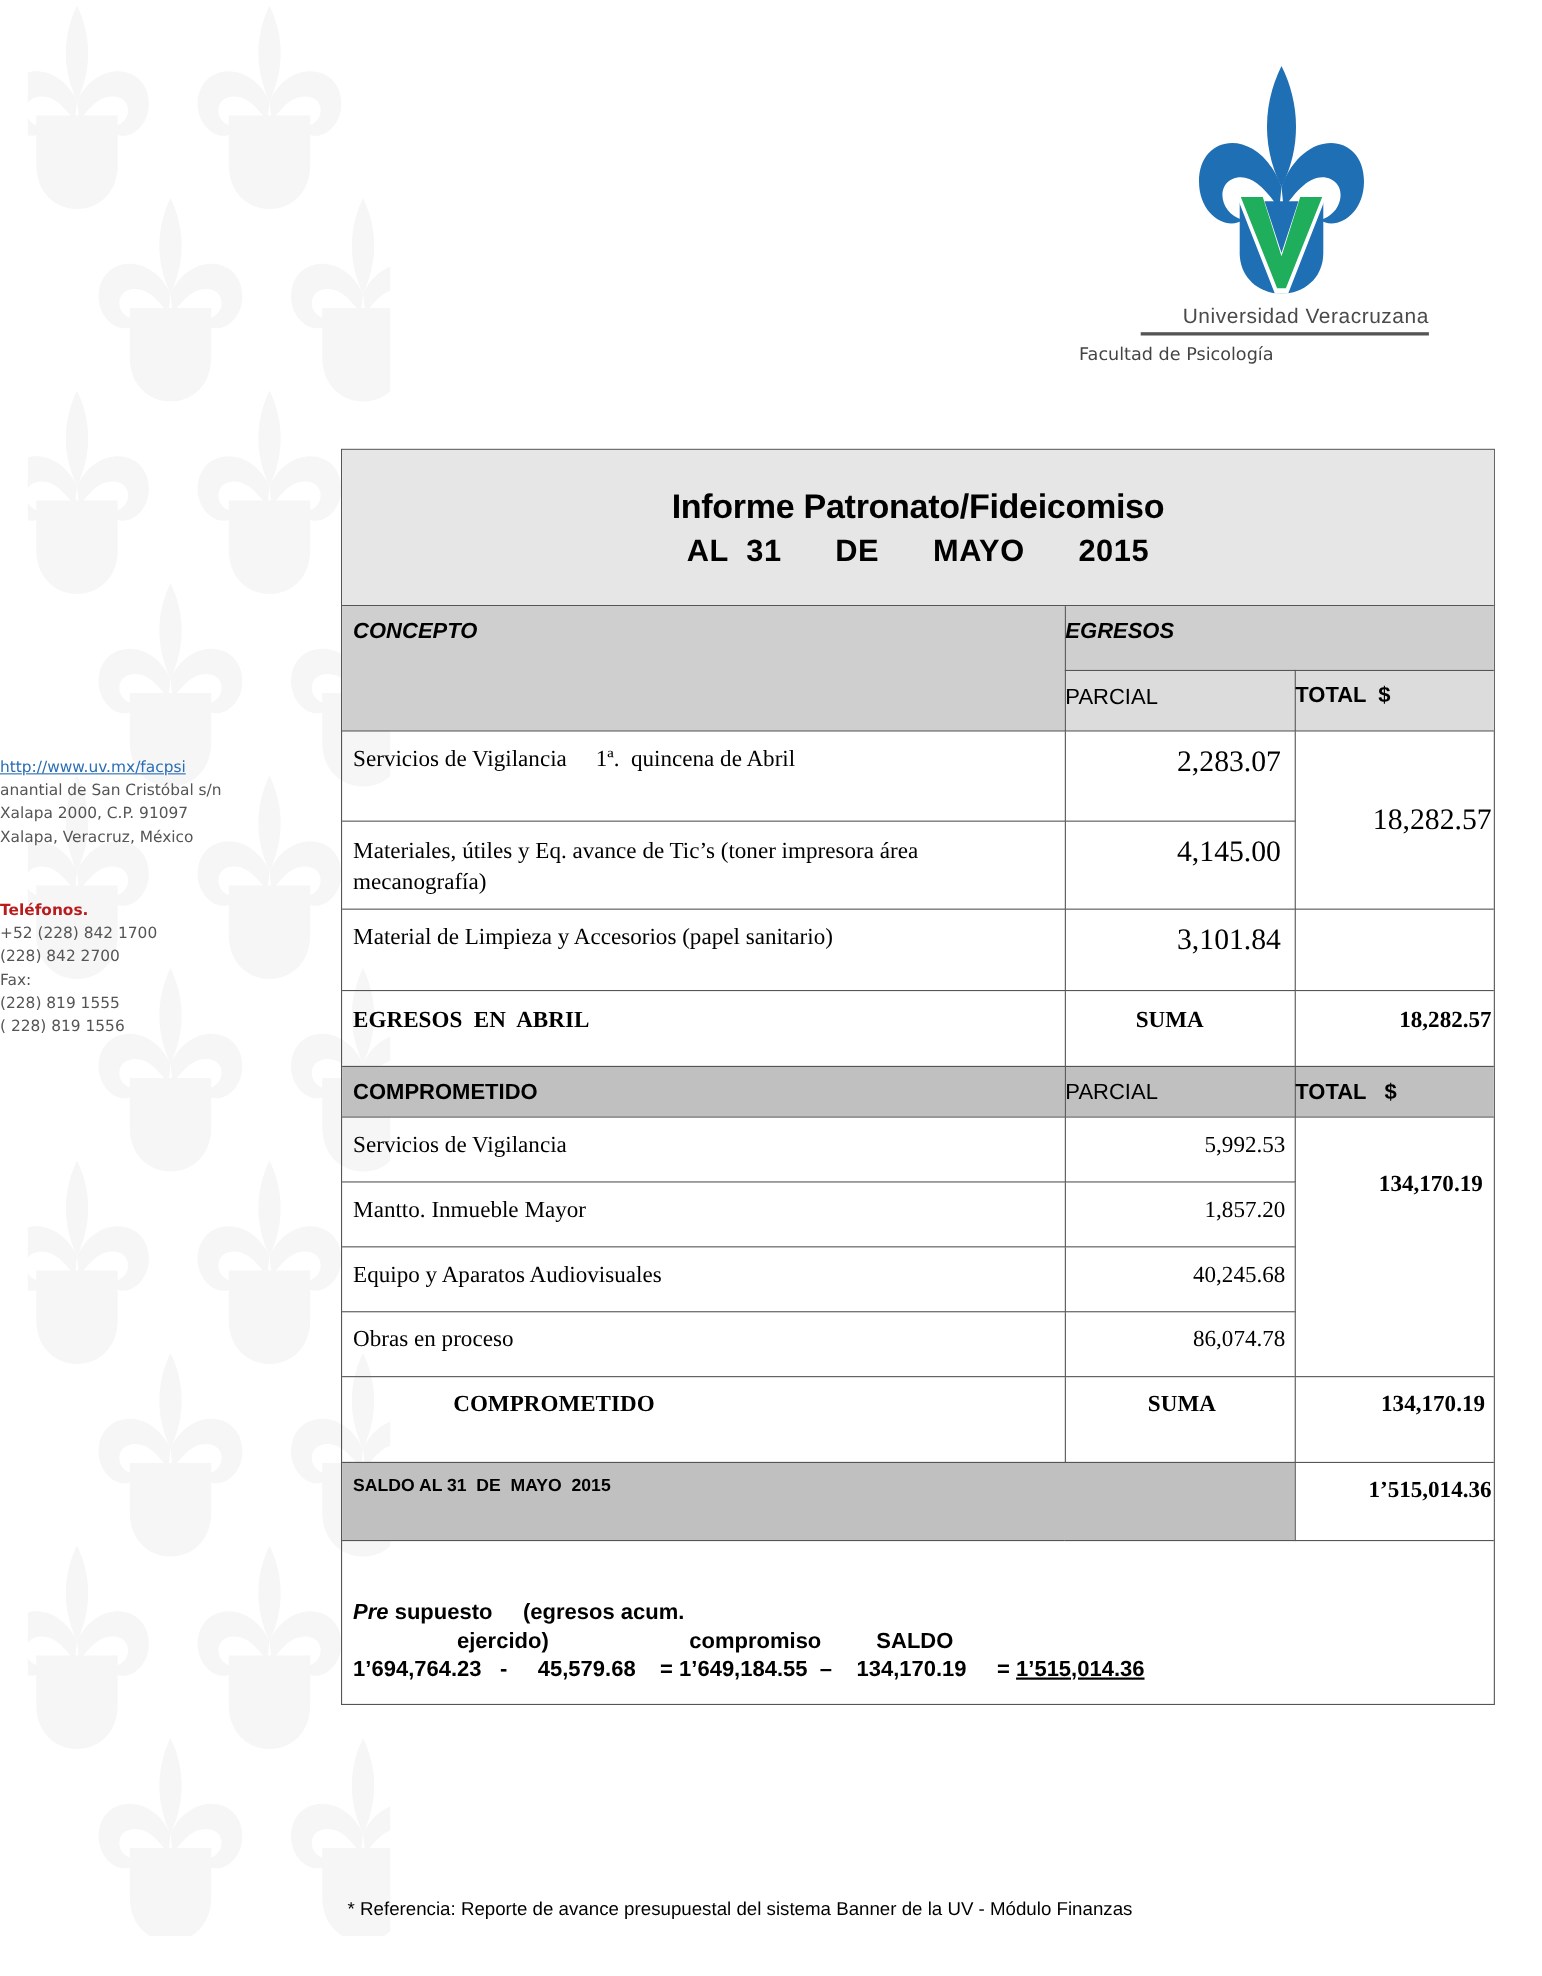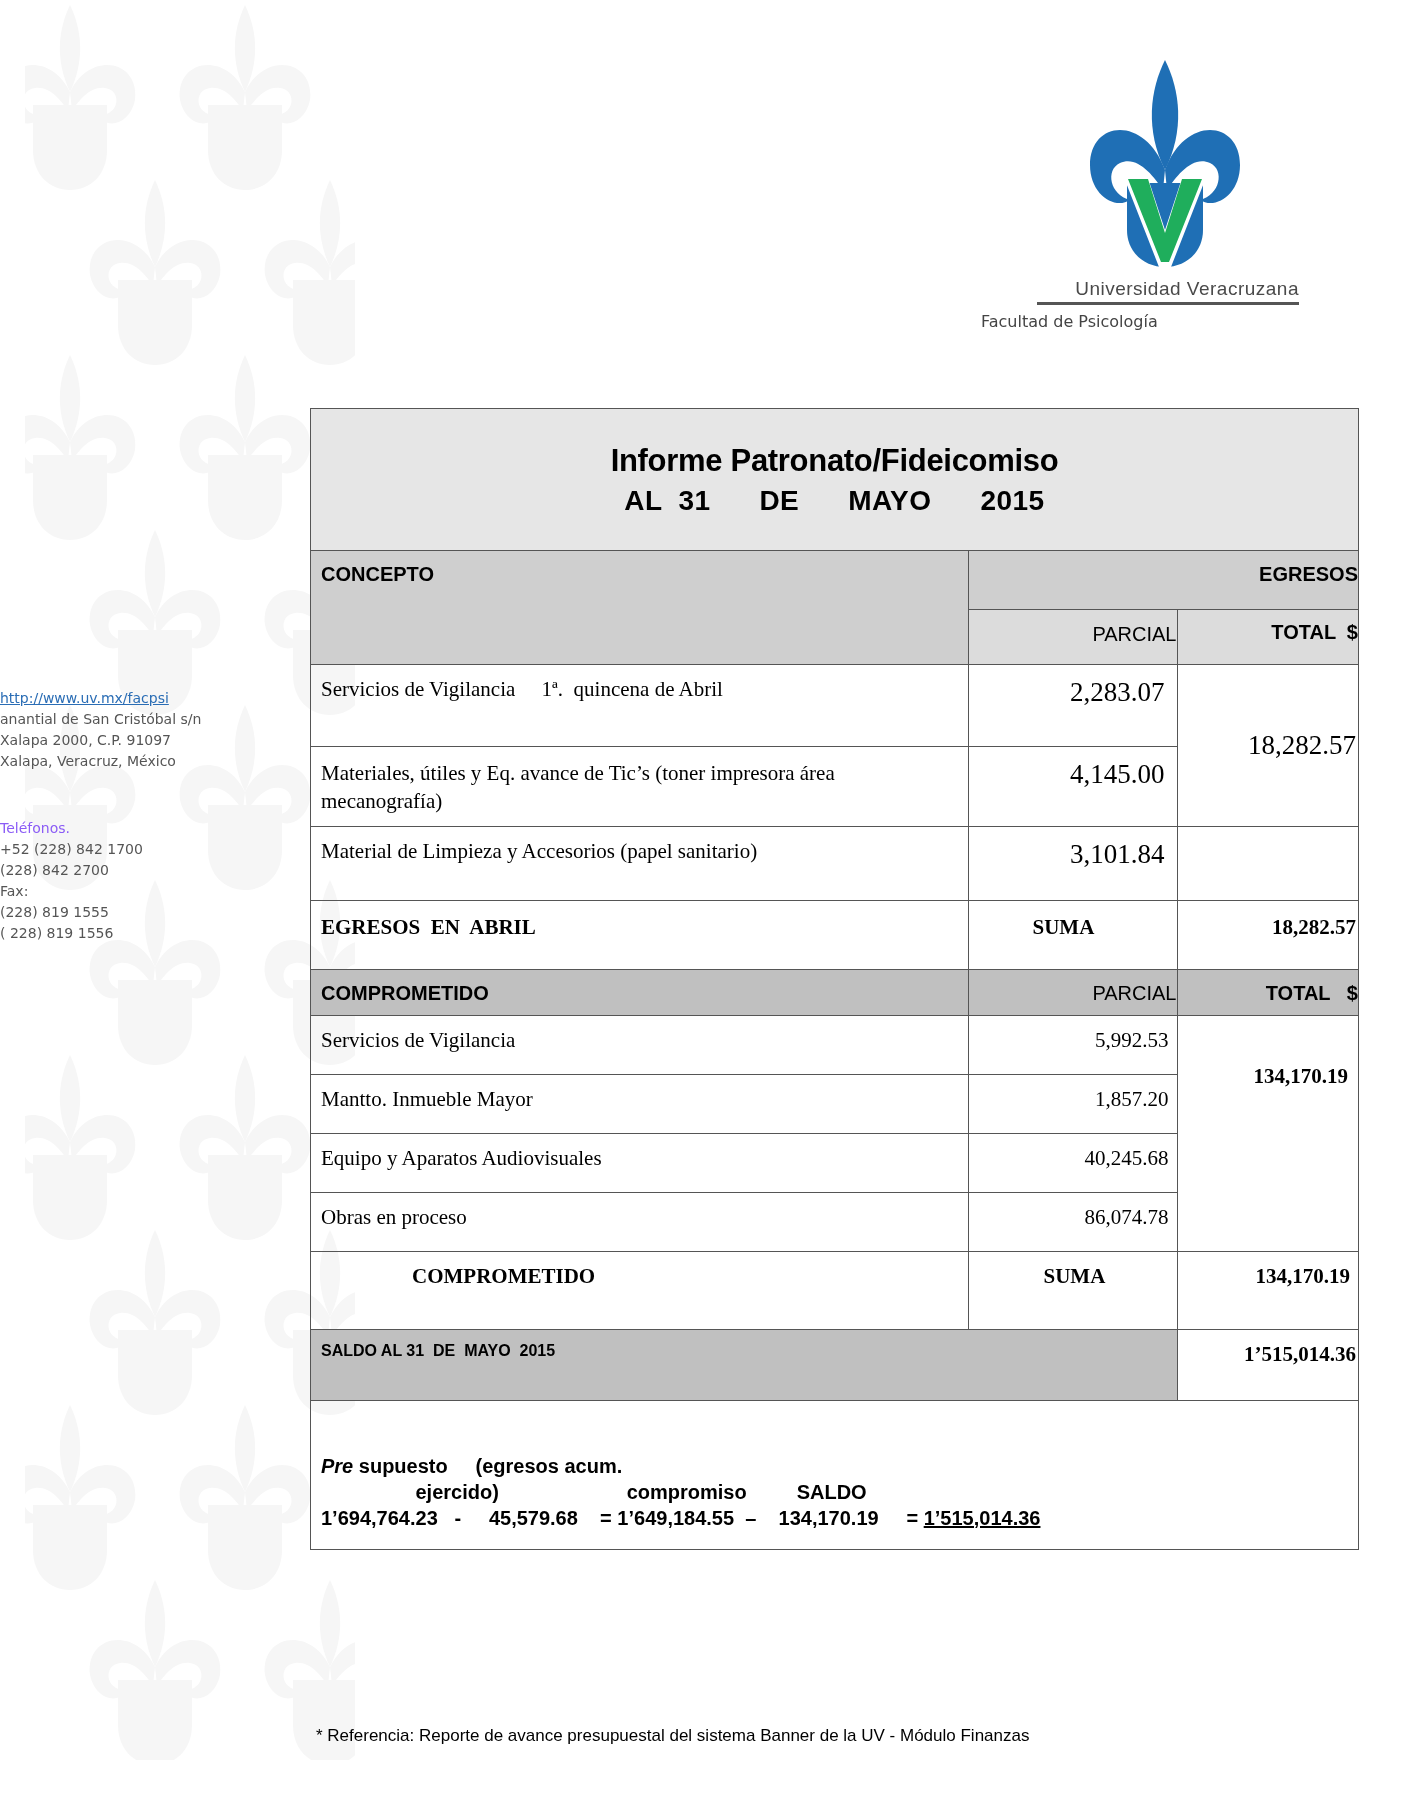--- a/index.html
+++ b/index.html
@@ -24,48 +24,48 @@
     font-family: "DejaVu Sans", sans-serif; font-size: 16px; color: #444;
   }
 
   .contact {
     position: absolute; left: 0; top: 688px; width: 264px; 
     font-family: "DejaVu Sans", sans-serif; font-size: 14px; color: #555; line-height: 21px;
     overflow: hidden; white-space: nowrap;
   }
   .contact .url { color: #2a6db5; text-decoration: underline; }
   .contact .gap { height: 46px; }
-  .contact .tel { font-weight: normal; color: #8b5cf6; }
+  .contact .tel { font-weight: bold; color: #b91c1c; }
   .contact .line { padding-right: 0; }
 
   .report {
     position: absolute; left: 310px; top: 408px; width: 1049px;
     border: 1.5px solid #555; box-sizing: border-box;
   }
   .report .title-block {
     height: 142px; background: #e6e6e6; border-bottom: 1.5px solid #555;
     text-align: center; box-sizing: border-box; padding-top: 34px;
   }
   .title-1 { font-size: 31px; font-weight: bold; letter-spacing: -0.3px; }
   .title-2 { font-size: 28px; font-weight: bold; margin-top: 6px; word-spacing: 8px; letter-spacing: 0.5px; }
 
   table { border-collapse: collapse; width: 100%; table-layout: fixed; }
   td { border: 1.5px solid #555; vertical-align: top; padding: 0; }
-  table tr:first-child td { border-top: none; }
+  table tr:first-child td { border-top: none; font-style: italic; }
   table td:first-child { border-left: none; }
   table td:last-child { border-right: none; }
 
   .hdr { background: #cfcfcf; font-weight: bold; font-size: 20px; }
   .hdr2 { background: #dcdcdc; }
   .gray { background: #c0c0c0; }
   .serif { font-family: "Liberation Serif", serif; font-size: 21px; }
   .num { text-align: right; padding-right: 12px; }
   .cell-pad { padding: 12px 10px 0 10px; }
   .bold { font-weight: bold; }
-  .center { text-align: right; }
+  .center { text-align: left; }
 
   .formula {
     font-size: 20px; font-weight: bold; padding: 12px 10px 0 10px; height: 108px; box-sizing: border-box;
     line-height: 26px; white-space: pre; margin-top: 40px;
   }
   .formula .it { font-style: italic; }
   .formula .u { text-decoration: underline; }
 
   .footnote {
     position: absolute; left: 316px; top: 1726px; font-size: 17px; color: #000;

